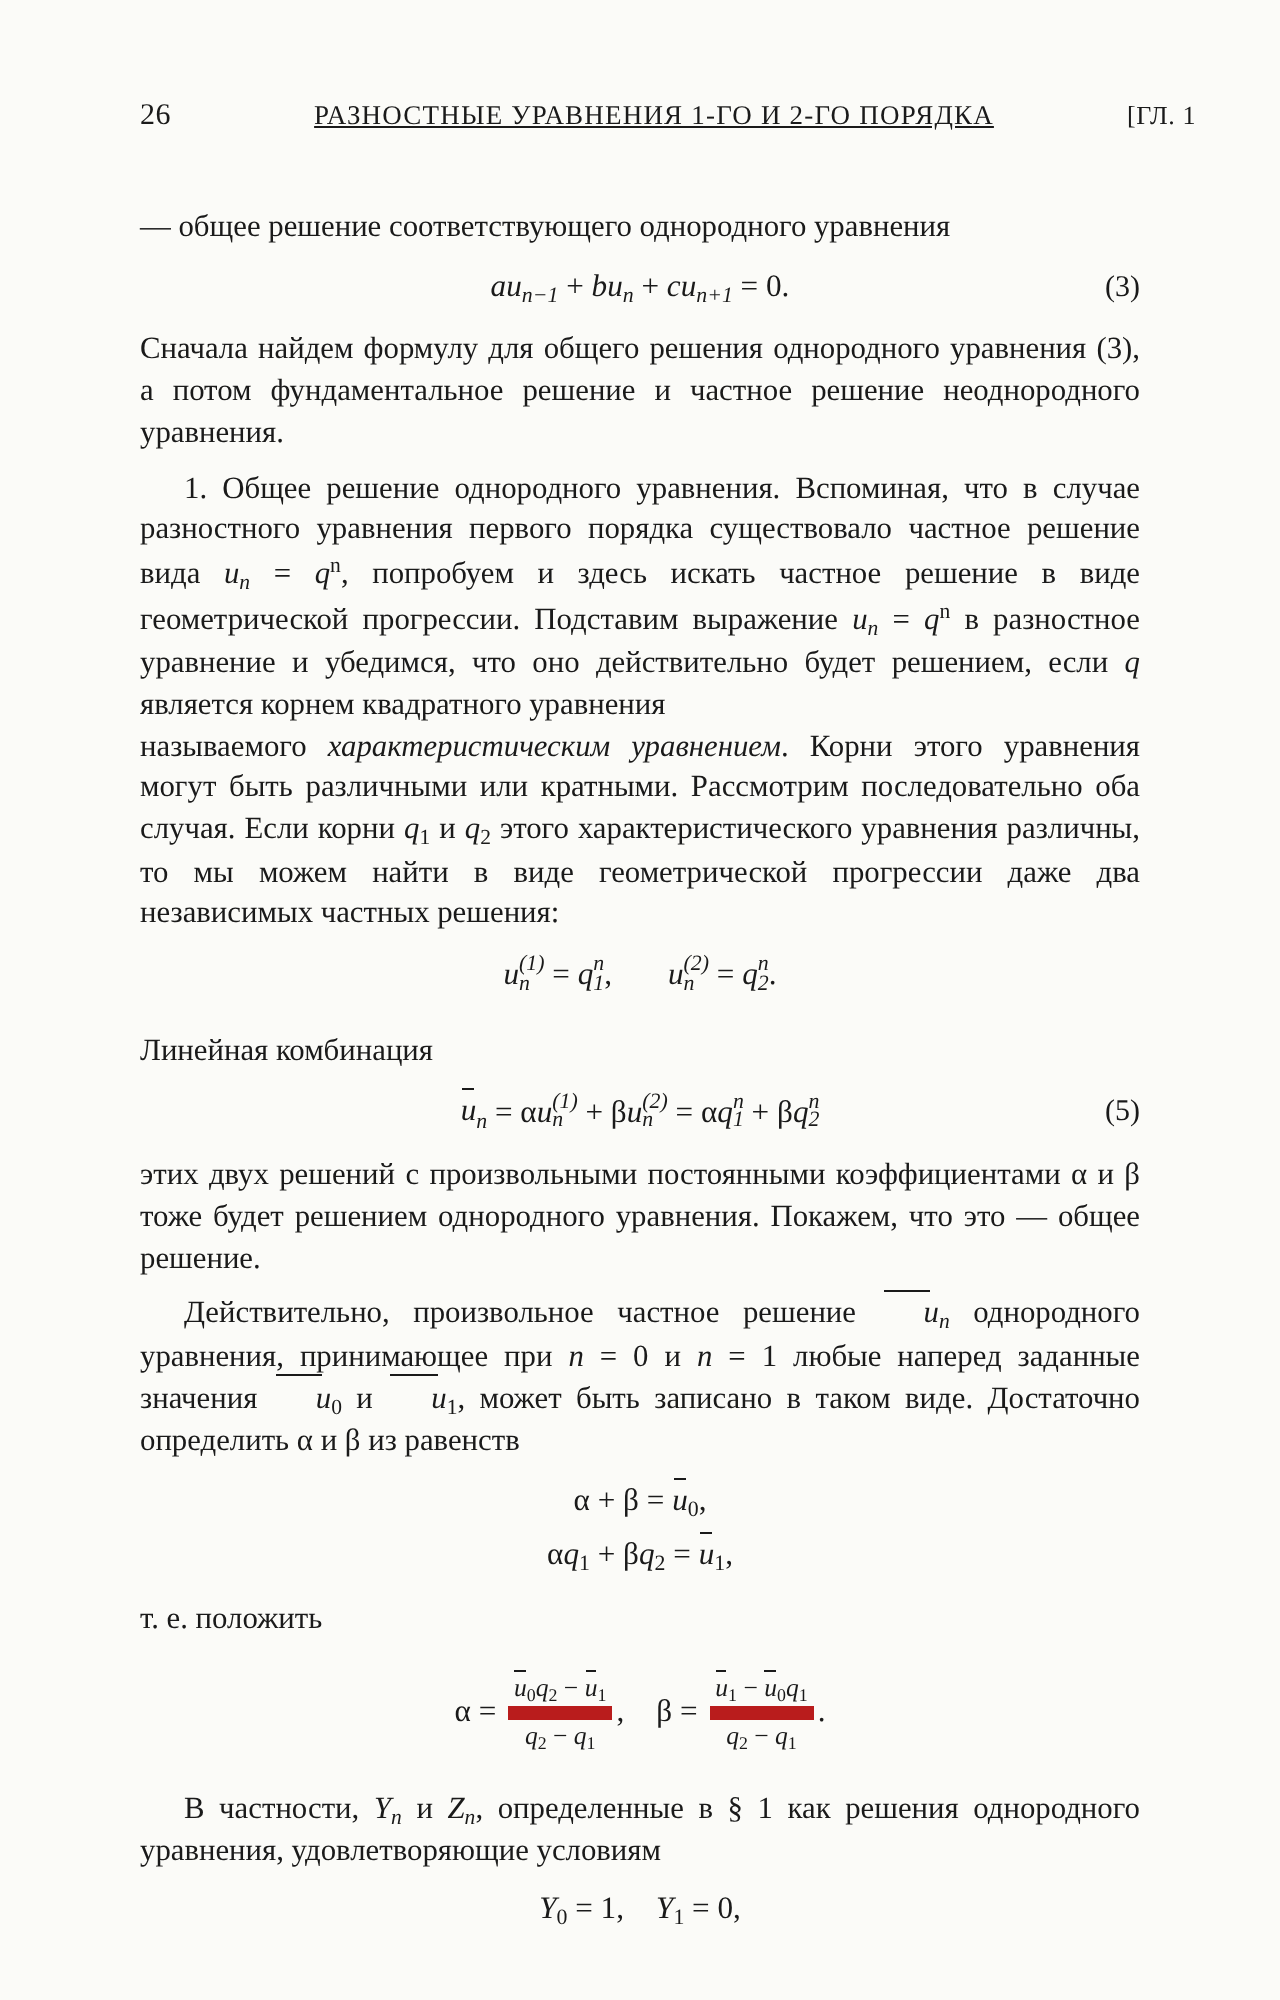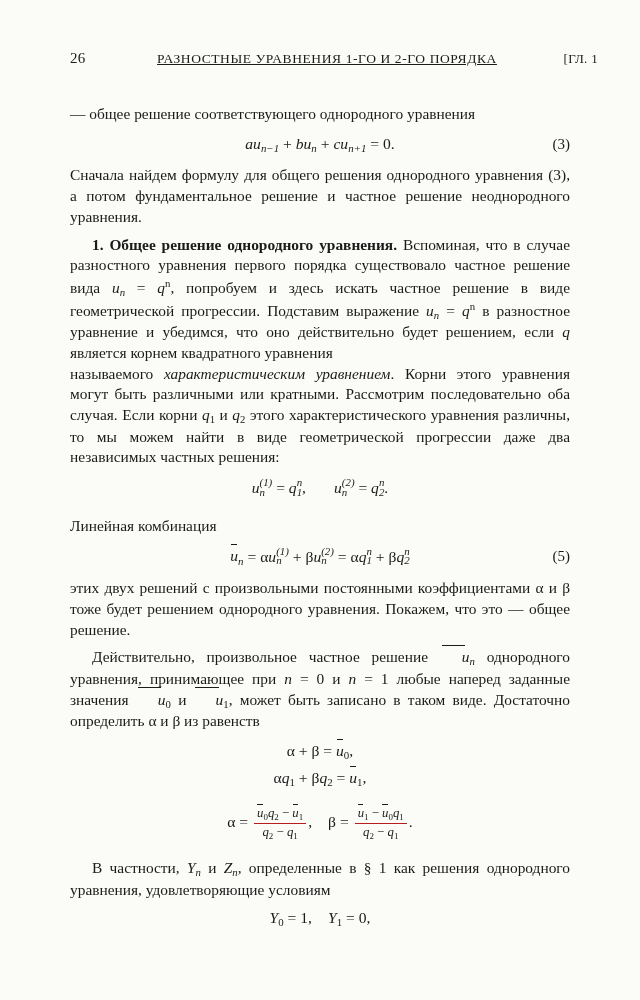--- a/index.html
+++ b/index.html
@@ -104,32 +104,32 @@
   .supsub {
     display: inline-block;
     vertical-align: -0.28em;
     font-size: 0.7em;
     line-height: 0.95;
     text-align: left;
     font-style: italic;
   }
   .supsub .top { display: block; margin-bottom: -0.05em; }
   .supsub .bot { display: block; }
-  b.bold { font-weight: bold; }
+  b.bold { font-weight: normal; }
   .frac {
     display: inline-block;
     vertical-align: middle;
     text-align: center;
     font-size: 0.82em;
     line-height: 1.12;
     margin: 0 2px;
   }
   .frac .nu {
     display: block;
-    border-bottom: 1px solid #b91c1c;
+    border-bottom: 7px solid #b91c1c;
     padding: 0 3px 1px 3px;
   }
   .frac .de {
     display: block;
     padding: 1px 3px 0 3px;
   }
   .sp { display: inline-block; width: 16px; }
   .spn { display: inline-block; width: 28px; }
   .bar {
     position: relative;
@@ -203,20 +203,21 @@
         α + β = <span class="bar"><i>u</i></span><span class="subr">0</span>,
       </span>
     </div>
 
     <div class="eq" style="margin-top:-4px">
       <span class="eqline">
         α<i>q</i><span class="subr">1</span> + β<i>q</i><span class="subr">2</span> = <span class="bar"><i>u</i></span><span class="subr">1</span>,
       </span>
     </div>
 
+    <p>т. е. положить</p>
 
     <div class="eq" style="margin-top:16px;margin-bottom:18px">
       <span class="eqline">
         α = <span class="frac"><span class="nu"><span class="bar"><i>u</i></span><span class="subr">0</span><i>q</i><span class="subr">2</span> − <span class="bar"><i>u</i></span><span class="subr">1</span></span><span class="de"><i>q</i><span class="subr">2</span> − <i>q</i><span class="subr">1</span></span></span>,<span class="sp"></span>β = <span class="frac"><span class="nu"><span class="bar"><i>u</i></span><span class="subr">1</span> − <span class="bar"><i>u</i></span><span class="subr">0</span><i>q</i><span class="subr">1</span></span><span class="de"><i>q</i><span class="subr">2</span> − <i>q</i><span class="subr">1</span></span></span>.
       </span>
     </div>
 
     <p class="ind"><span>В частности, </span><i>Y</i><span class="sub">n</span><span> и </span><i>Z</i><span class="sub">n</span><span>, определенные в § 1 как решения однородного уравнения, удовлетворяющие условиям</span></p>
 
     <div class="eq" style="margin-top:8px">

